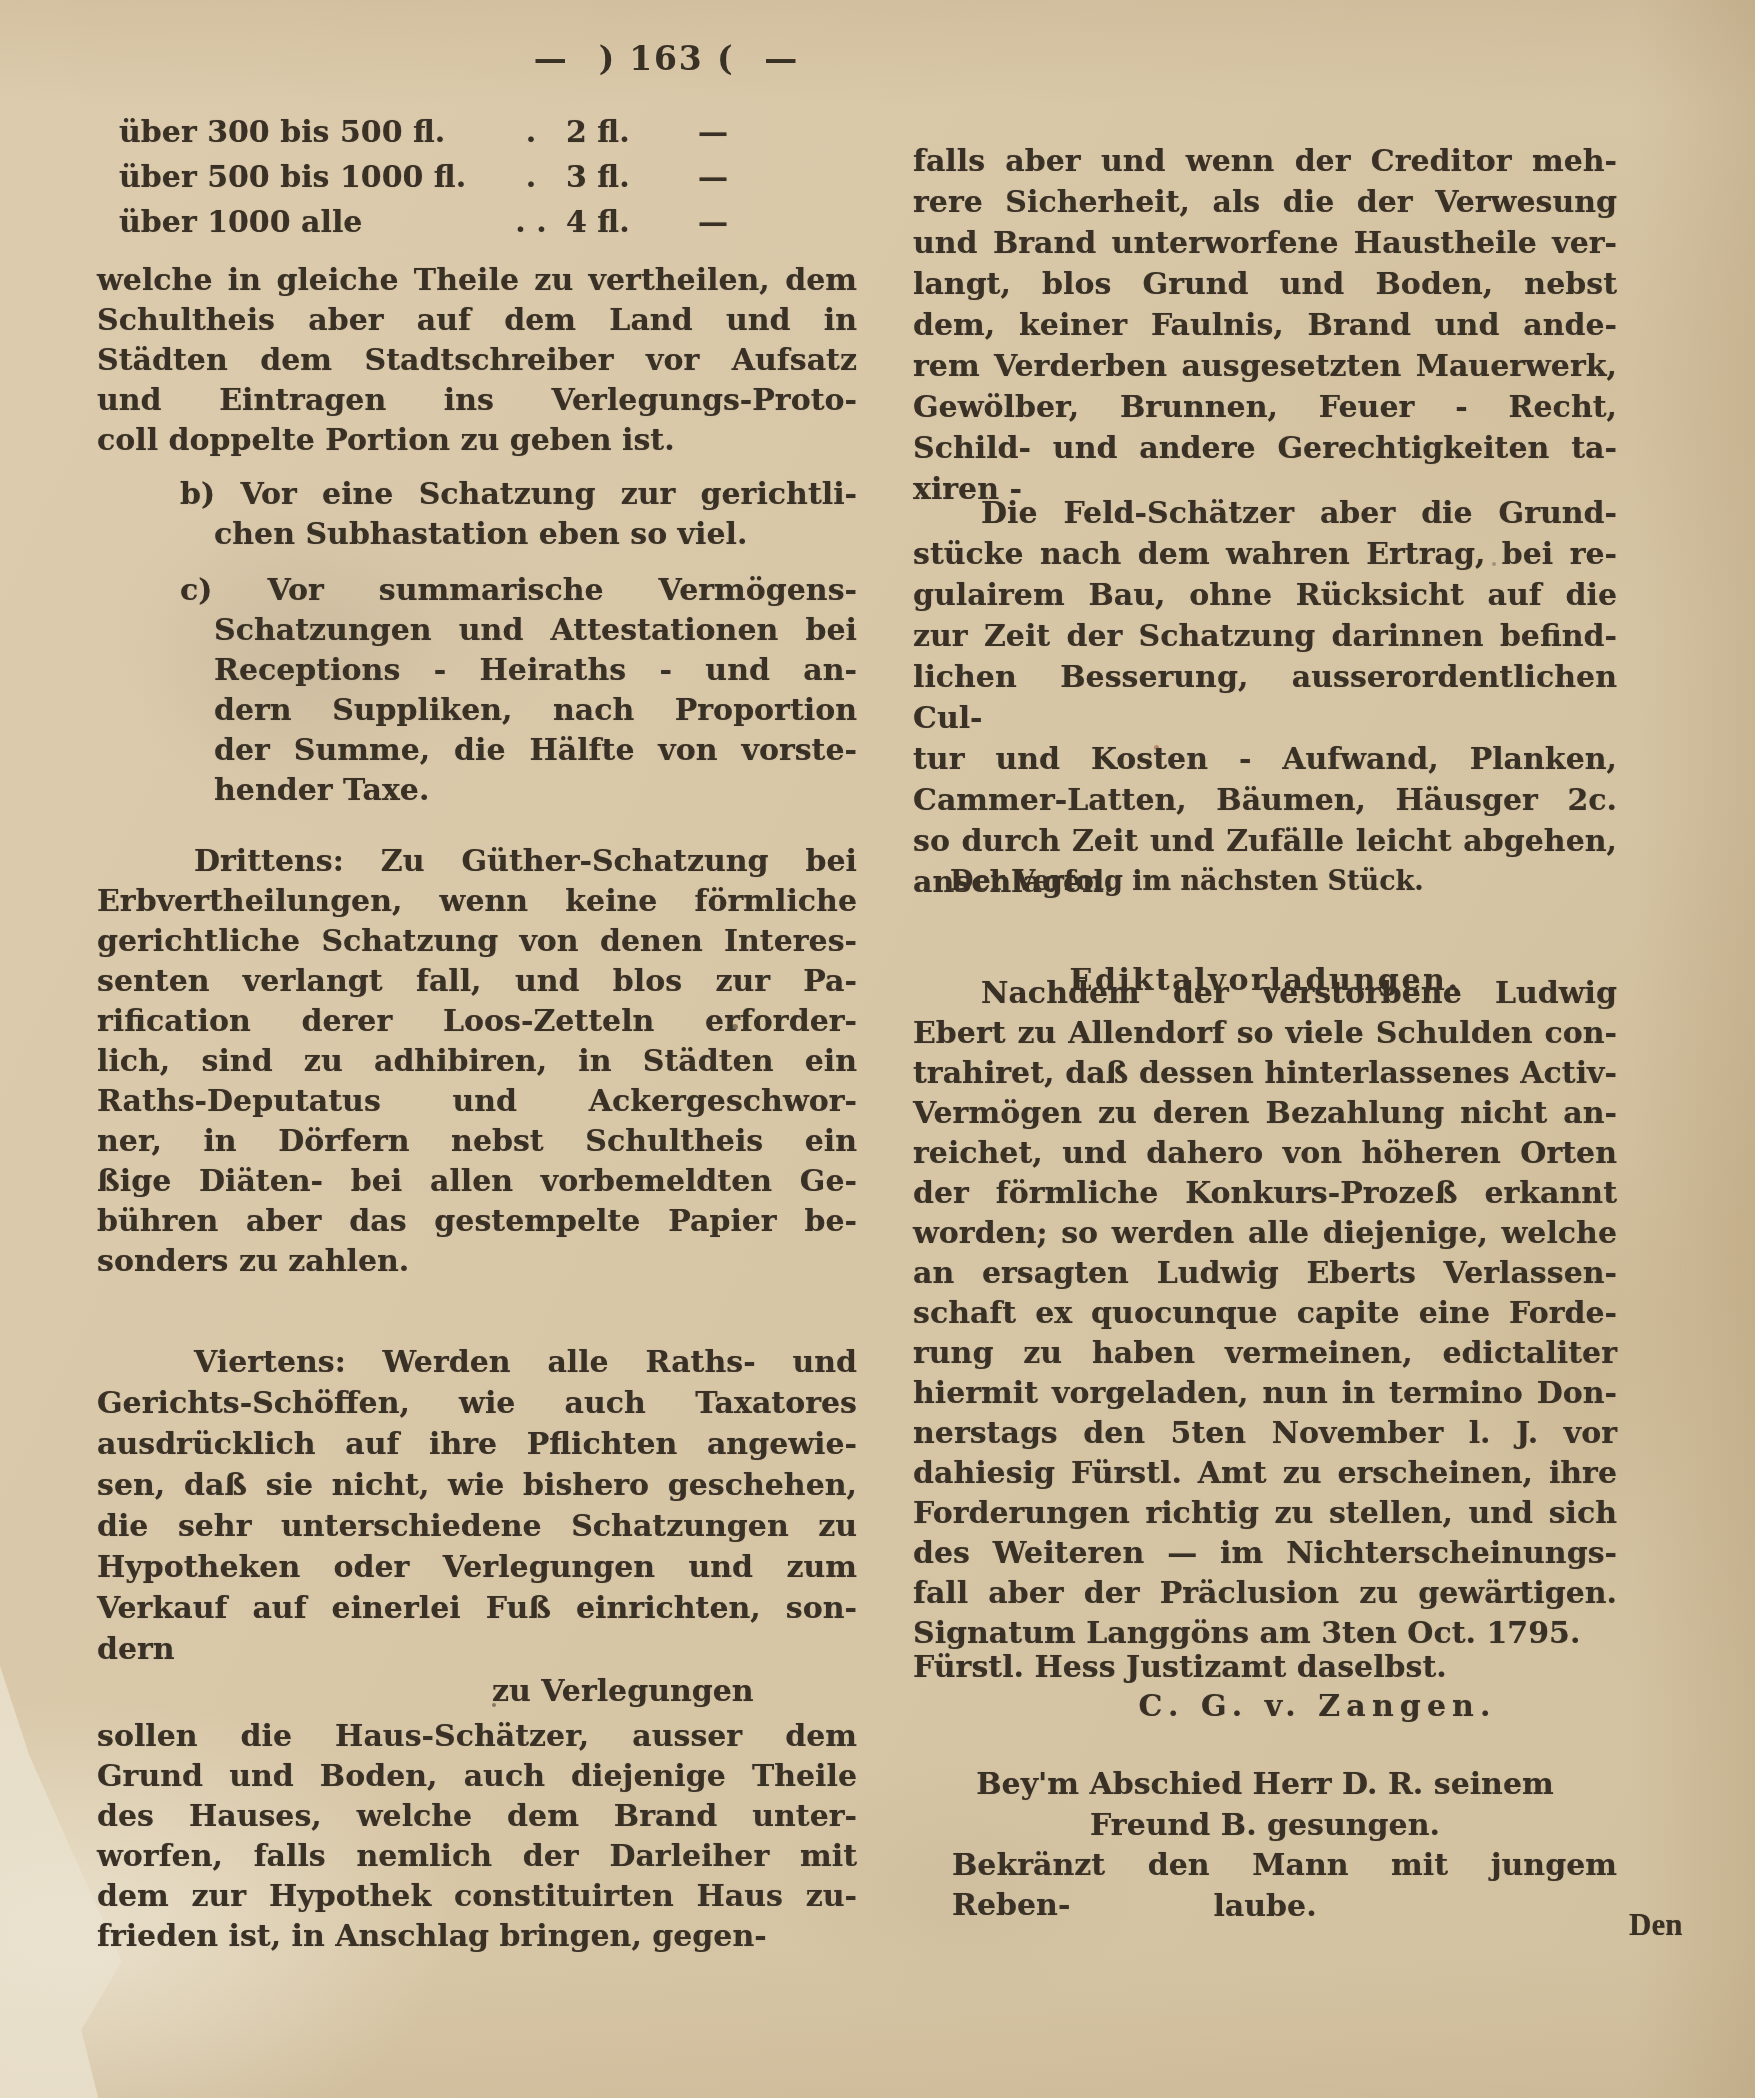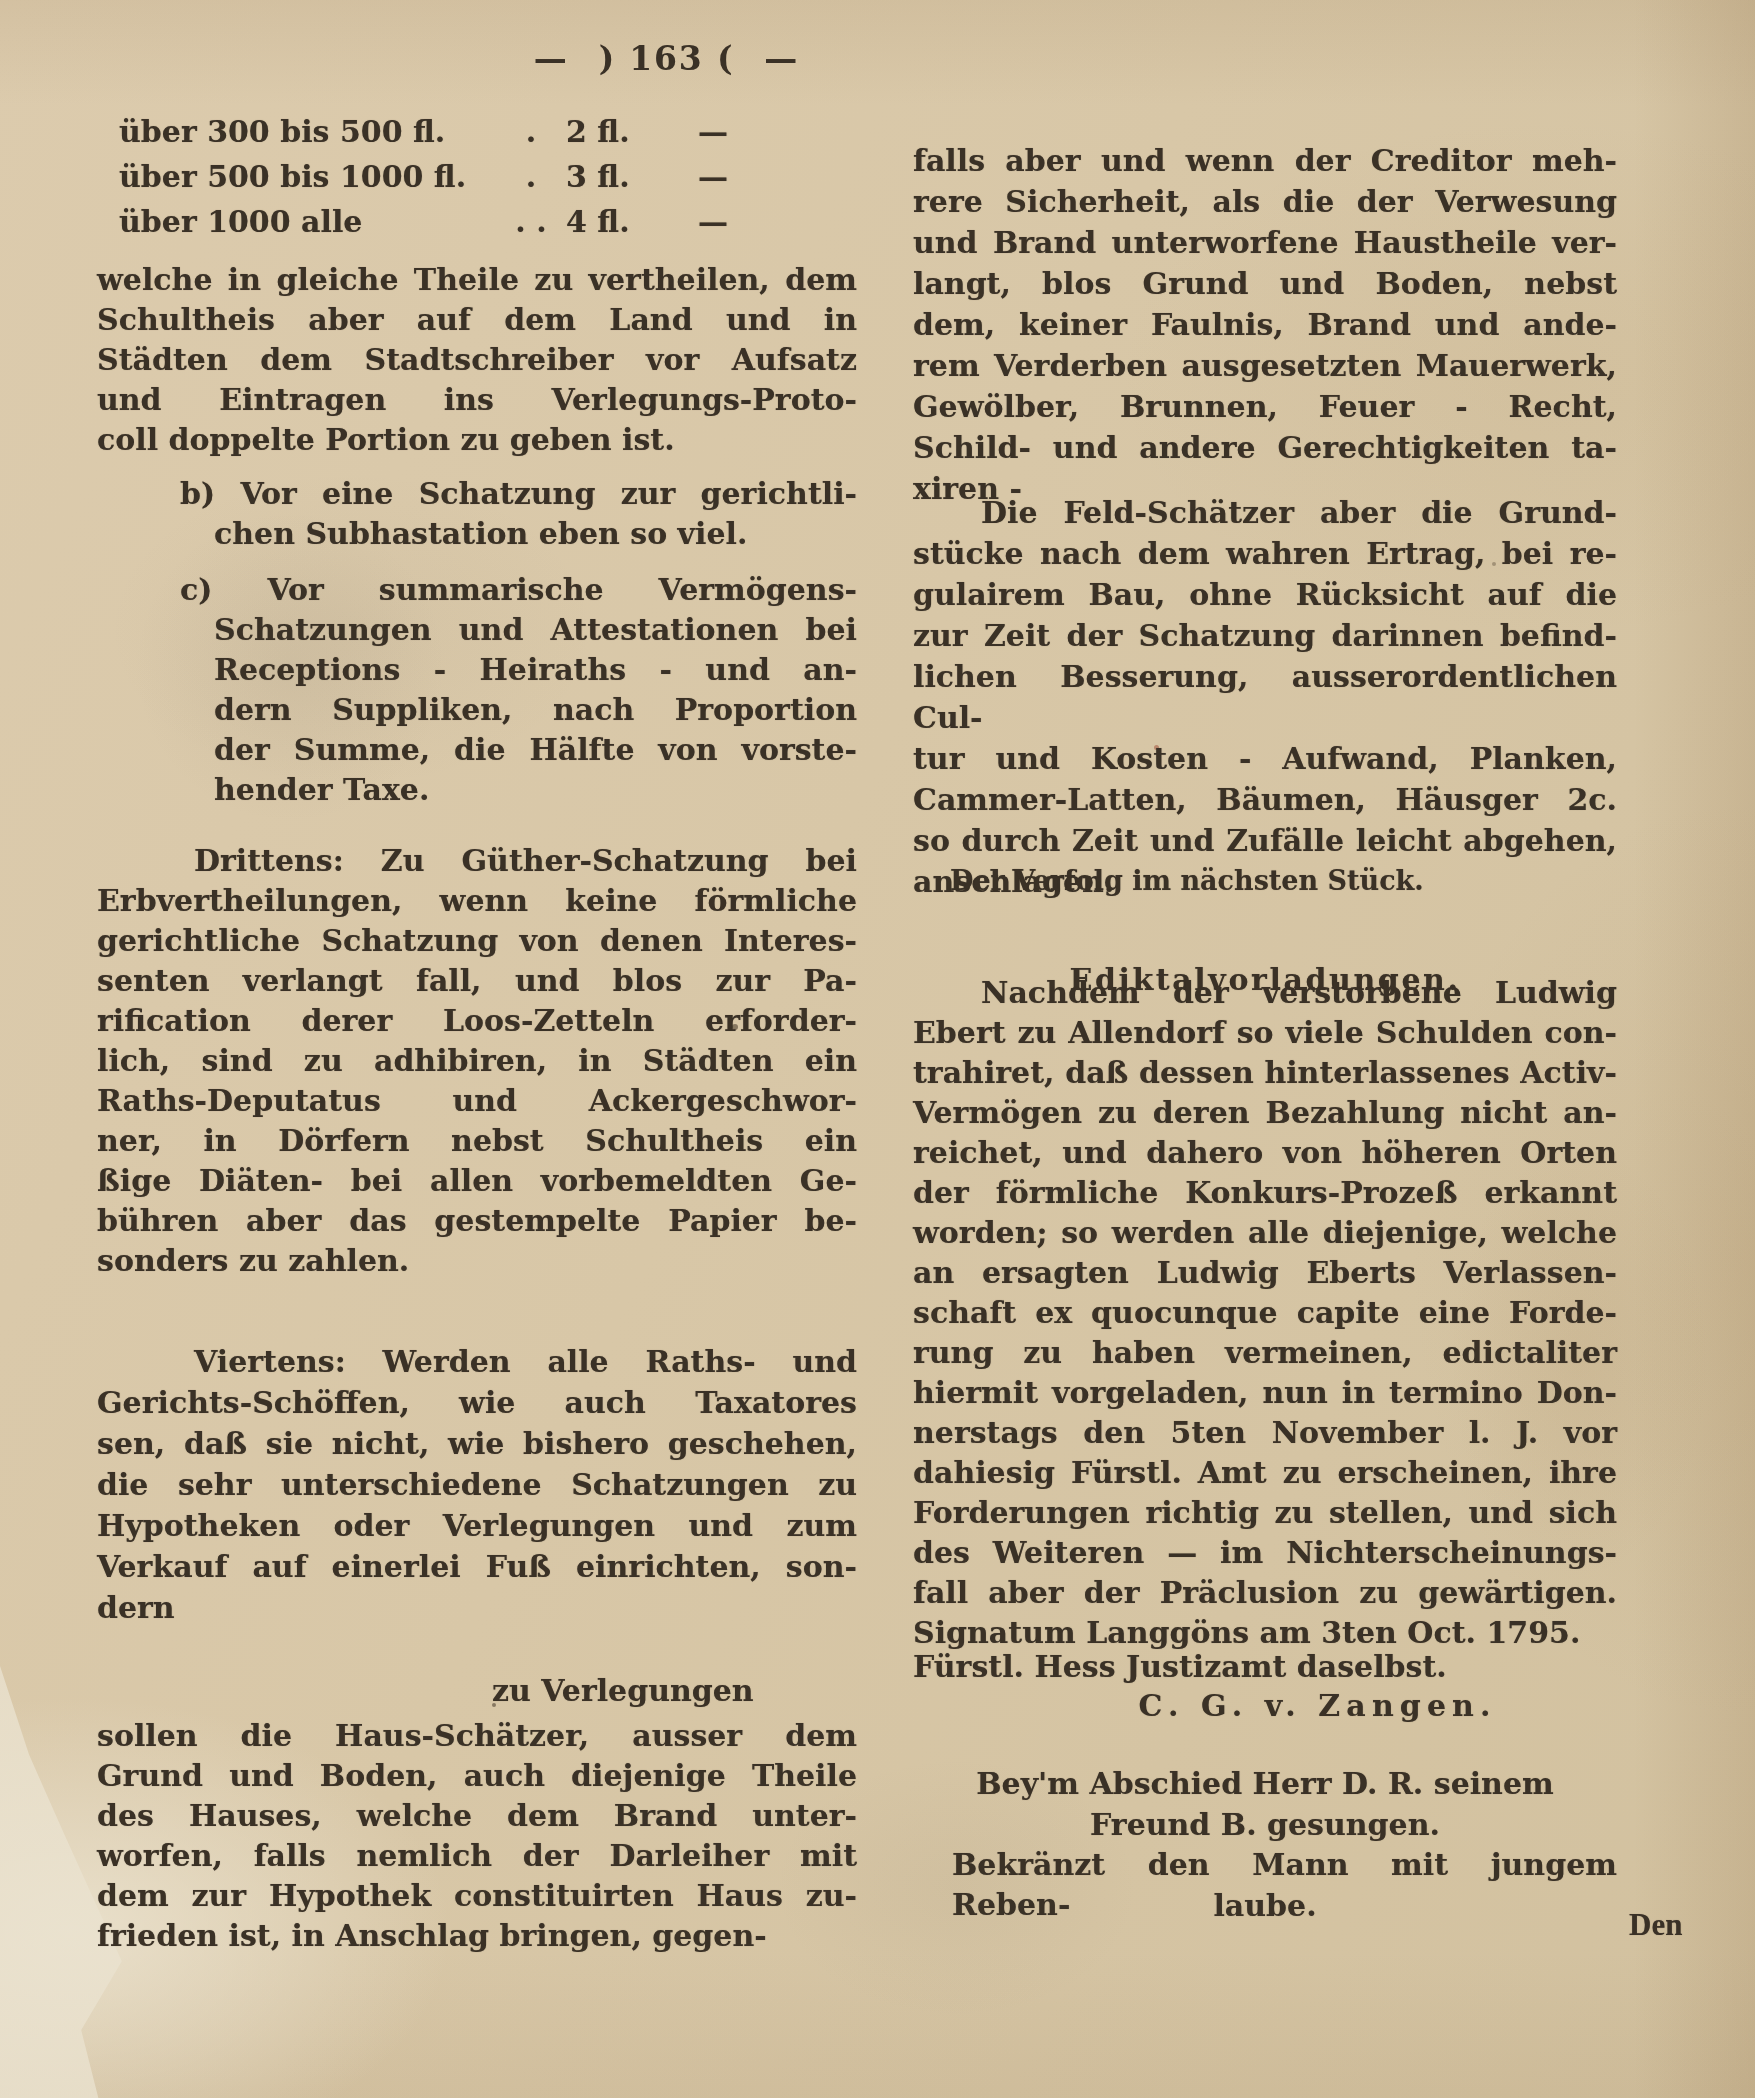--- a/index.html
+++ b/index.html
@@ -143,20 +143,21 @@
         <div class="tl">Raths-Deputatus und Ackergeschwor-</div>
         <div class="tl">ner, in Dörfern nebst Schultheis ein</div>
         <div class="tl">ßige Diäten- bei allen vorbemeldten Ge-</div>
         <div class="tl">bühren aber das gestempelte Papier be-</div>
         <div class="tl tl-last">sonders zu zahlen.</div>
       </div>
 
     <div class="block indent" style="top:1341px;line-height:41px;">
         <div class="tl">Viertens: Werden alle Raths- und</div>
         <div class="tl">Gerichts-Schöffen, wie auch Taxatores</div>
+        <div class="tl">ausdrücklich auf ihre Pflichten angewie-</div>
         <div class="tl">sen, daß sie nicht, wie bishero geschehen,</div>
         <div class="tl">die sehr unterschiedene Schatzungen zu</div>
         <div class="tl">Hypotheken oder Verlegungen und zum</div>
         <div class="tl">Verkauf auf einerlei Fuß einrichten, son-</div>
         <div class="tl tl-last">dern</div>
       </div>
 
     <div class="block zu-verlegungen" style="top:1671px;">zu Verlegungen</div>
 
     <div class="block" style="top:1716px;">

